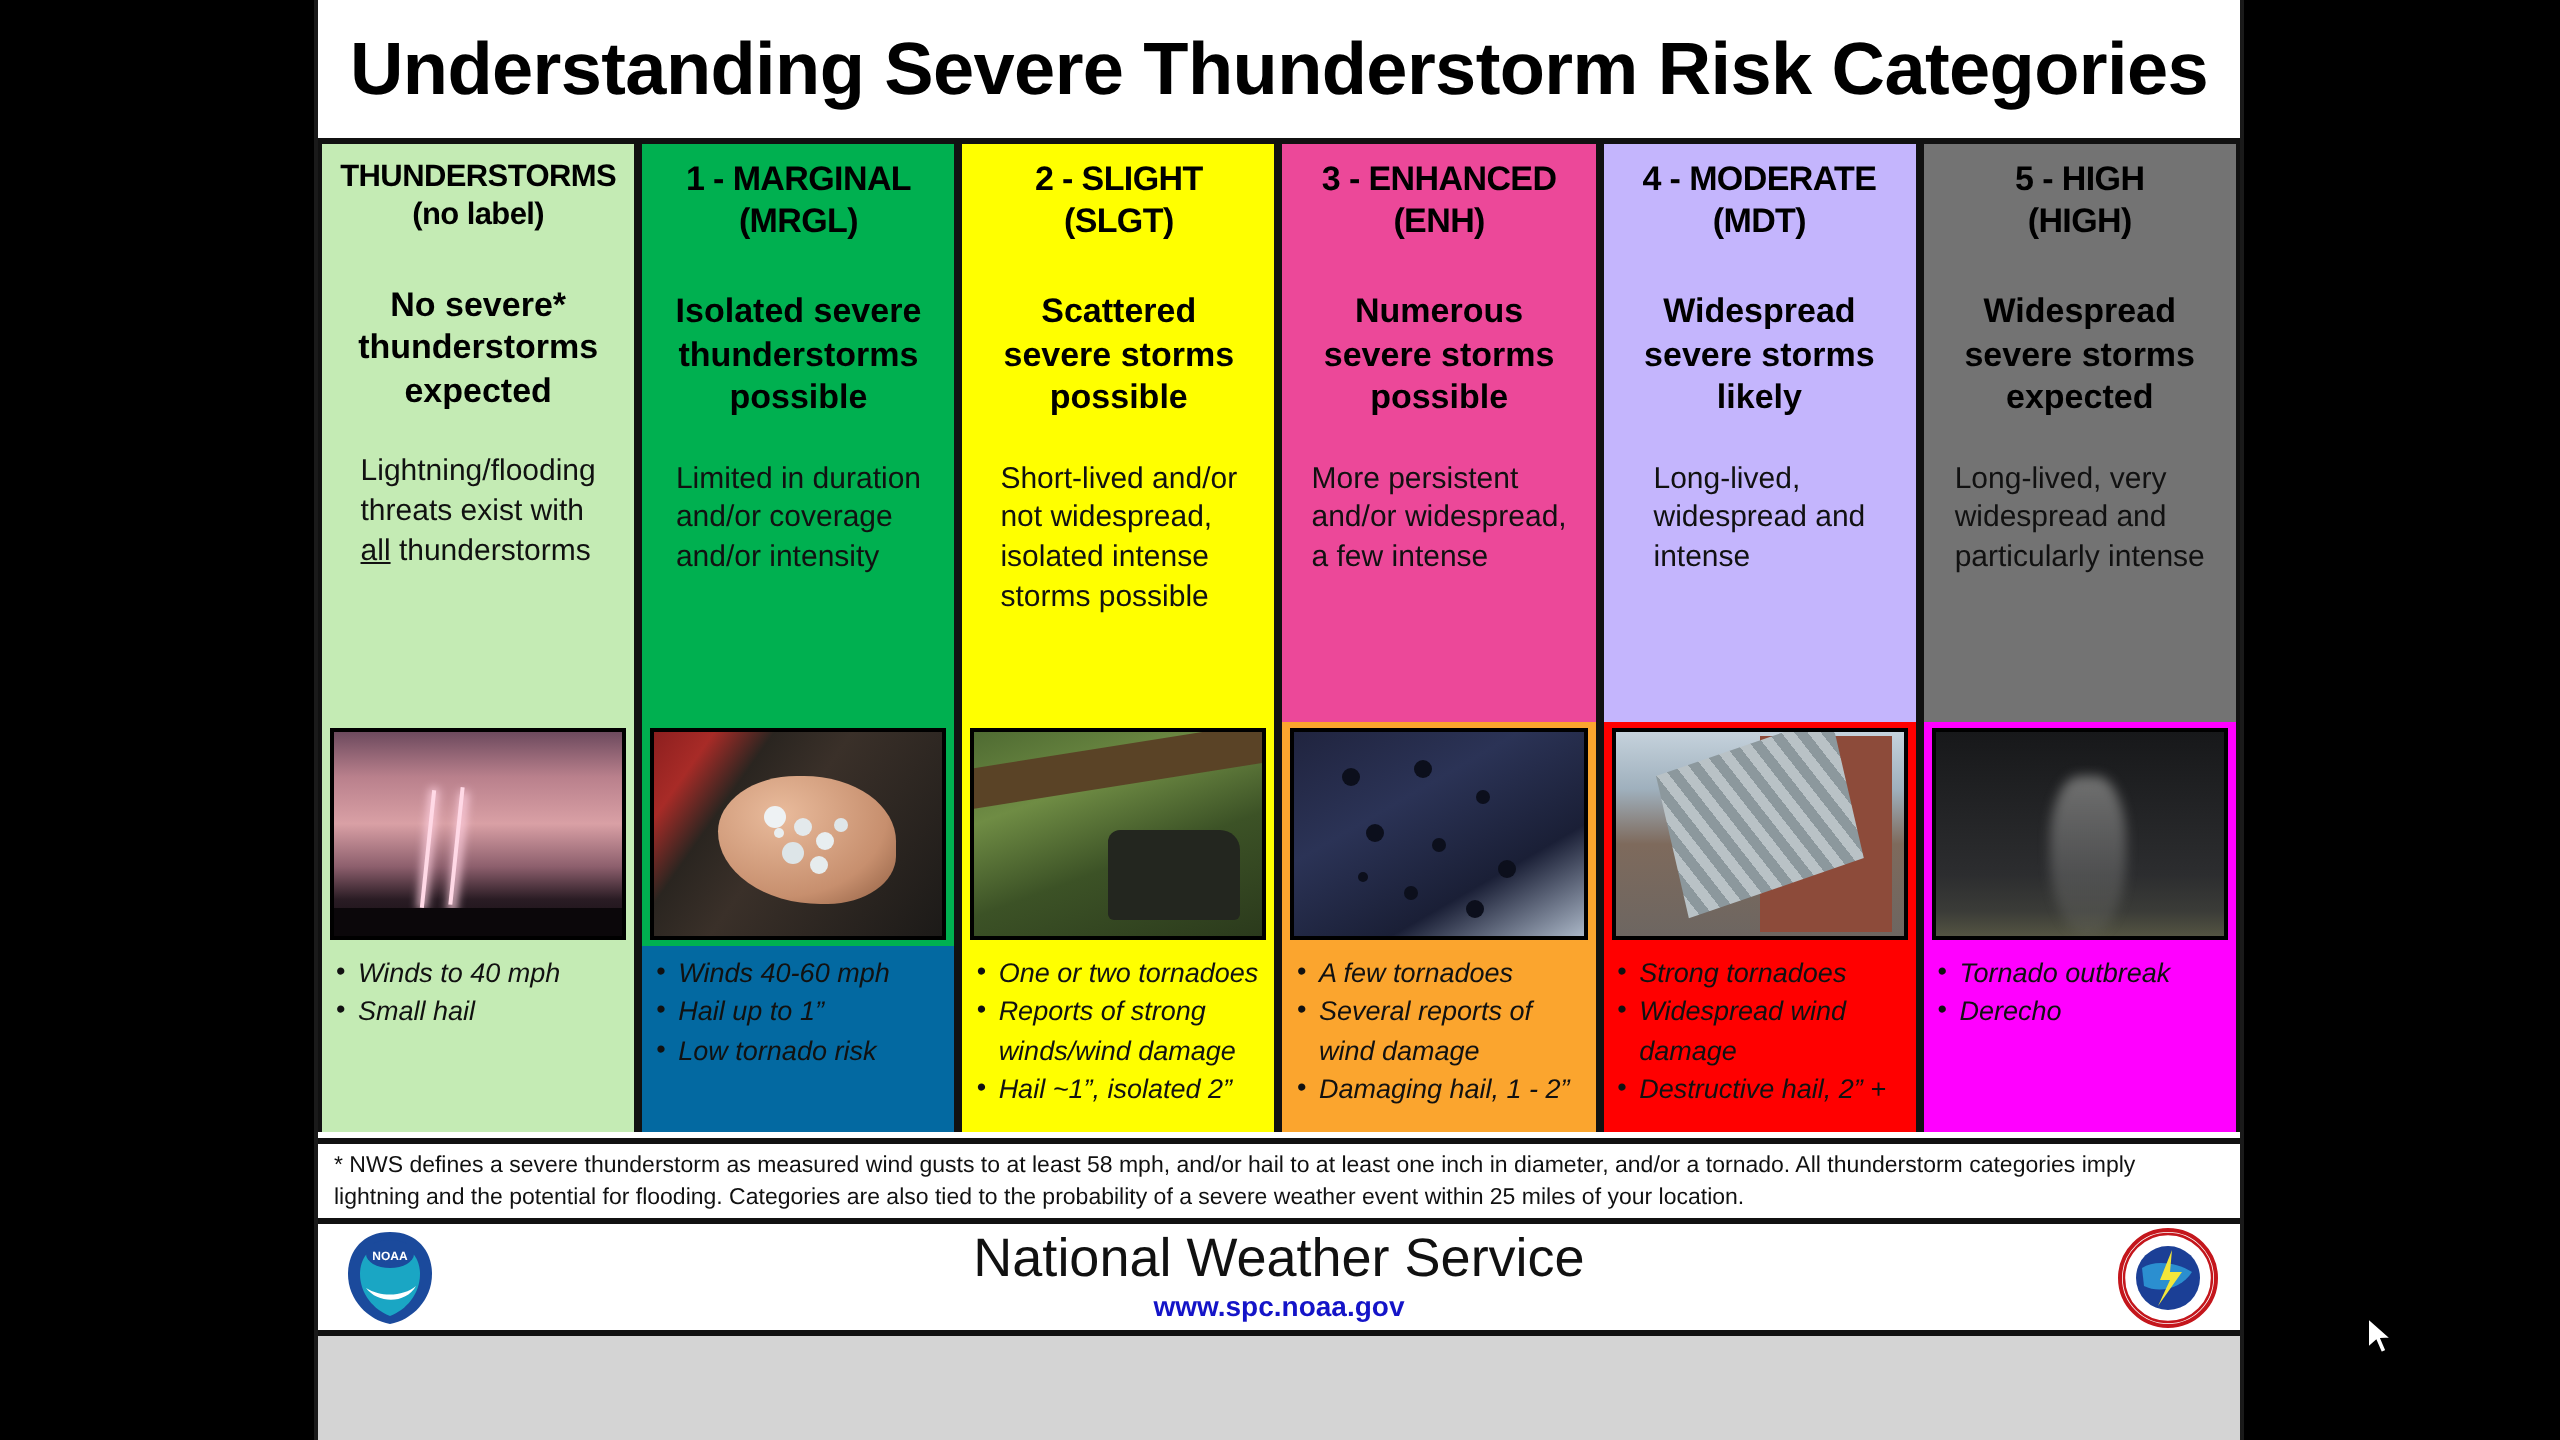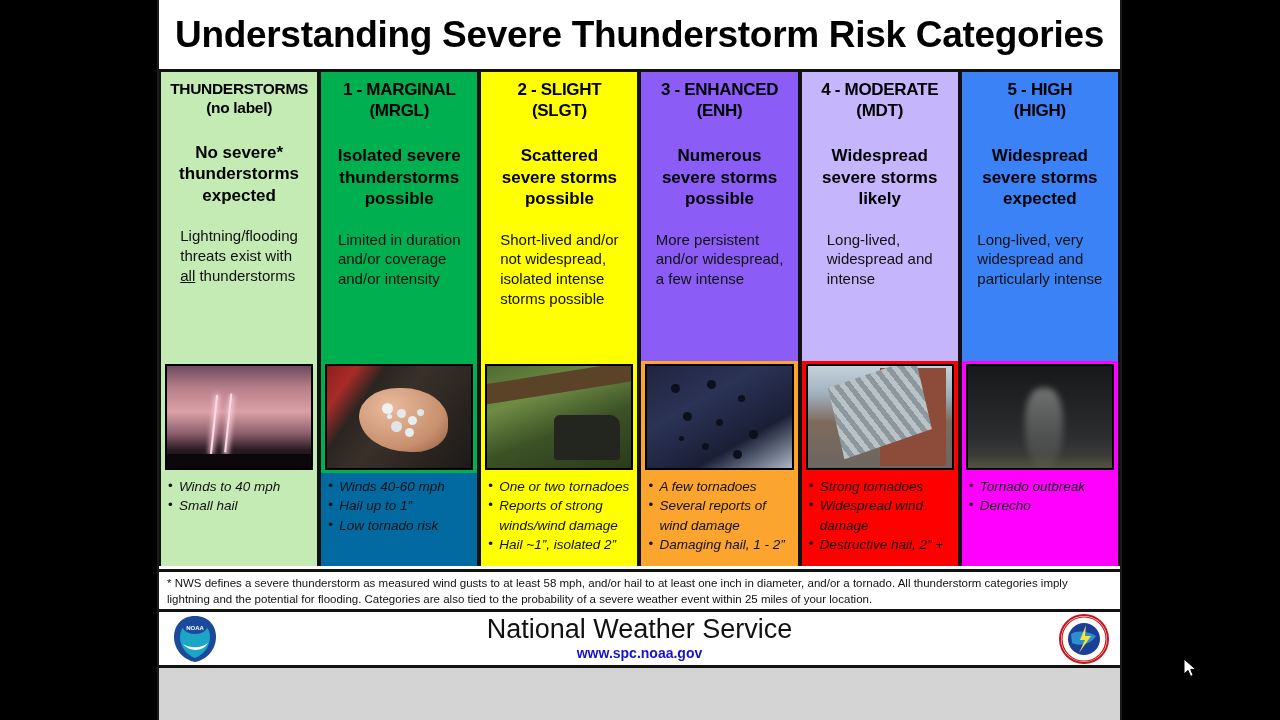--- a/index.html
+++ b/index.html
@@ -182,31 +182,31 @@
           <div class="cell" style="background: rgb(0, 176, 80);">
             <div class="hdr">1 - MARGINAL<span class="sub">(MRGL)</span></div>
             <div class="mid">Isolated severe<br>thunderstorms<br>possible</div>
             <div class="low">Limited in duration<br>and/or coverage<br>and/or intensity</div>
           </div>
           <div class="cell" style="background: rgb(255, 255, 0);">
             <div class="hdr">2 - SLIGHT<span class="sub">(SLGT)</span></div>
             <div class="mid">Scattered<br>severe storms<br>possible</div>
             <div class="low">Short-lived and/or<br>not widespread,<br>isolated intense<br>storms possible</div>
           </div>
-          <div class="cell" style="background: #8b5cf6;">
+          <div class="cell" style="background: #ec4899;">
             <div class="hdr">3 - ENHANCED<span class="sub">(ENH)</span></div>
             <div class="mid">Numerous<br>severe storms<br>possible</div>
             <div class="low">More persistent<br>and/or widespread,<br>a few intense</div>
           </div>
           <div class="cell" style="background: #c4b5fd;">
             <div class="hdr">4 - MODERATE<span class="sub">(MDT)</span></div>
             <div class="mid">Widespread<br>severe storms<br>likely</div>
             <div class="low">Long-lived,<br>widespread and<br>intense</div>
           </div>
-          <div class="cell" style="background: #3b82f6;">
+          <div class="cell" style="background: #737373;">
             <div class="hdr">5 - HIGH<span class="sub">(HIGH)</span></div>
             <div class="mid">Widespread<br>severe storms<br>expected</div>
             <div class="low">Long-lived, very<br>widespread and<br>particularly intense</div>
           </div>
         </div>
       <div class="row" id="rowphoto">
           <div class="cell" style="background: rgb(196, 235, 180);">
             <div class="photo ph-lightning"></div>
           </div>
           <div class="cell" style="background: rgb(0, 176, 80);">

